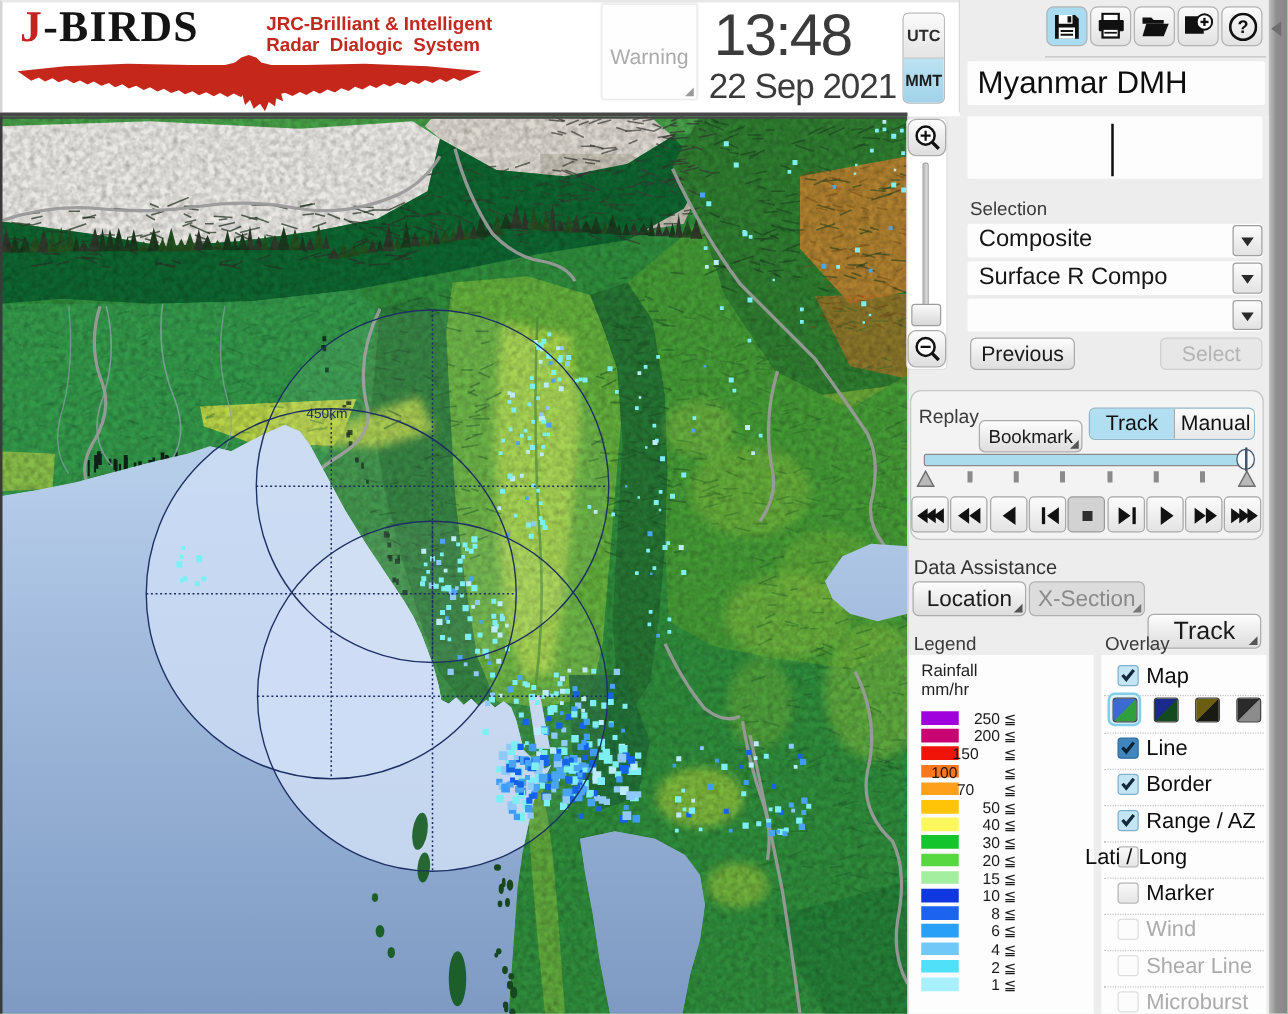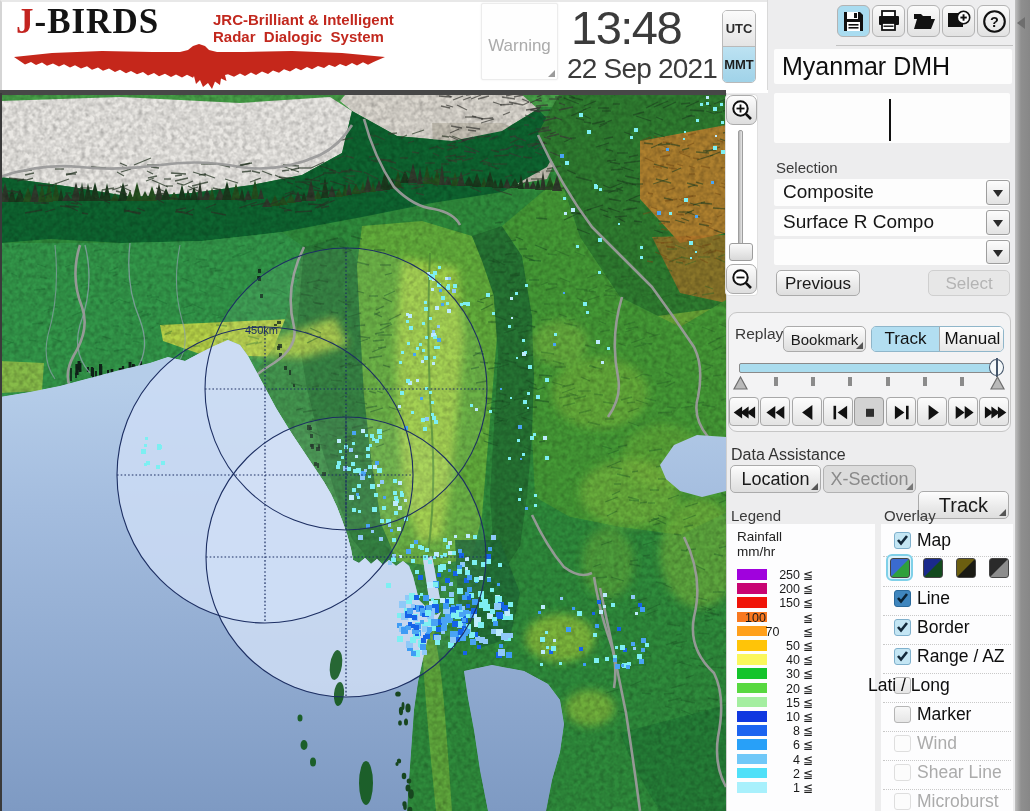--- a/index.html
+++ b/index.html
@@ -1909,21 +1909,21 @@
       <div style="font-size:19px;color:#161616;margin:2px 0 0 9px">Surface R Compo</div>
     </div>
 <div class="ddbtn" style="left:986px;top:210px"></div>
 <div class="abs whitebox" style="left:774px;top:239px;width:236px;height:26px"></div>
 <div class="ddbtn" style="left:986px;top:240px;height:24px"></div>
 <div class="abs btn" style="left:776px;top:270px;width:84px;height:26px;font-size:17px;line-height:25px">Previous</div>
 <div class="abs" style="left:928px;top:270px;width:82px;height:26px;background:#e7e7e7;border:1px solid #cfcfcf;border-radius:5px;font-size:17px;line-height:25px;text-align:center;color:#b4b4b4">Select</div>
 
 <div class="abs" style="left:728px;top:312px;width:283px;height:120px;background:#f3f3f4;border:1px solid #c6c6c6;border-radius:9px"></div>
 <div class="abs" style="left:735px;top:325px;font-size:15.5px;color:#3a3a3a">Replay</div>
-<div class="abs btn" style="left:783px;top:326px;width:83px;height:26px;font-size:15px;line-height:25px">Bookmark<div class="corner"></div></div>
+<div class="abs btn" style="left:783px;top:336px;width:83px;height:26px;font-size:15px;line-height:25px">Bookmark<div class="corner"></div></div>
 <div class="abs" style="left:871px;top:326px;width:133px;height:26px;border:1px solid #8fb6ca;border-radius:5px;overflow:hidden">
   <div style="position:absolute;left:0;top:0;width:67px;height:26px;background:#b2def1;font-size:17px;line-height:24px;text-align:center;color:#111">Track</div>
   <div style="position:absolute;left:67px;top:0;width:66px;height:26px;background:linear-gradient(#fdfdfd,#e5e5e5);font-size:17px;line-height:24px;text-align:center;color:#111;border-left:1px solid #aaa">Manual</div>
 </div>
 
 <div class="abs" style="left:739px;top:363px;width:264px;height:10px;background:#aadcee;border:1px solid #8a8a8a;border-radius:2px"></div>
 <div class="abs" style="left:989px;top:359px;width:15px;height:17px;background:#f4f8fa;border:1.5px solid #44556a;border-radius:50%"></div>
 <div class="abs" style="left:996px;top:358px;width:1.5px;height:19px;background:#44556a"></div>
 <div class="abs" style="left:774px;top:377px;width:4px;height:9px;background:#8b8b8b"></div>
     <div class="abs" style="left:811px;top:377px;width:4px;height:9px;background:#8b8b8b"></div>
@@ -1983,21 +1983,21 @@
 <div class="abs" style="left:727px;top:524px;width:148px;height:287px;background:#fdfdfe"></div>
 <div class="abs" style="left:881px;top:524px;width:132px;height:287px;background:#fdfdfe"></div>
 <div class="abs" style="left:737px;top:529px;font-size:13.5px;color:#222">Rainfall<br>mm/hr</div>
 <div class="abs" style="left:737px;top:569.0px;width:30px;height:10.5px;background:#a002dd"></div>
     <div class="abs" style="left:745px;top:568.0px;width:55px;text-align:right;font-size:12.5px;color:#1a1a1a">250</div>
     <div class="abs" style="left:803px;top:568.0px;font-size:12px;color:#1a1a1a">≦</div>
     <div class="abs" style="left:737px;top:583.2px;width:30px;height:10.5px;background:#c80472"></div>
     <div class="abs" style="left:745px;top:582.2px;width:55px;text-align:right;font-size:12.5px;color:#1a1a1a">200</div>
     <div class="abs" style="left:803px;top:582.2px;font-size:12px;color:#1a1a1a">≦</div>
     <div class="abs" style="left:737px;top:597.4px;width:30px;height:10.5px;background:#f01408"></div>
-    <div class="abs" style="left:745px;top:596.4px;width:55px;text-align:right;font-size:12.5px;color:#1a1a1a">150</div>
+    <div class="abs" style="left:745px;top:596.4px;width:55px;text-align:center;font-size:12.5px;color:#1a1a1a">150</div>
     <div class="abs" style="left:803px;top:596.4px;font-size:12px;color:#1a1a1a">≦</div>
     <div class="abs" style="left:737px;top:611.6px;width:30px;height:10.5px;background:#f87820"></div>
     <div class="abs" style="left:745px;top:610.6px;width:55px;font-size:12.5px;color:#1a1a1a">100</div>
     <div class="abs" style="left:803px;top:610.6px;font-size:12px;color:#1a1a1a">≦</div>
     <div class="abs" style="left:737px;top:625.8px;width:30px;height:10.5px;background:#ffa01c"></div>
     <div class="abs" style="left:745px;top:624.8px;width:55px;text-align:center;font-size:12.5px;color:#1a1a1a">70</div>
     <div class="abs" style="left:803px;top:624.8px;font-size:12px;color:#1a1a1a">≦</div>
     <div class="abs" style="left:737px;top:640.0px;width:30px;height:10.5px;background:#ffc408"></div>
     <div class="abs" style="left:745px;top:639.0px;width:55px;text-align:right;font-size:12.5px;color:#1a1a1a">50</div>
     <div class="abs" style="left:803px;top:639.0px;font-size:12px;color:#1a1a1a">≦</div>

